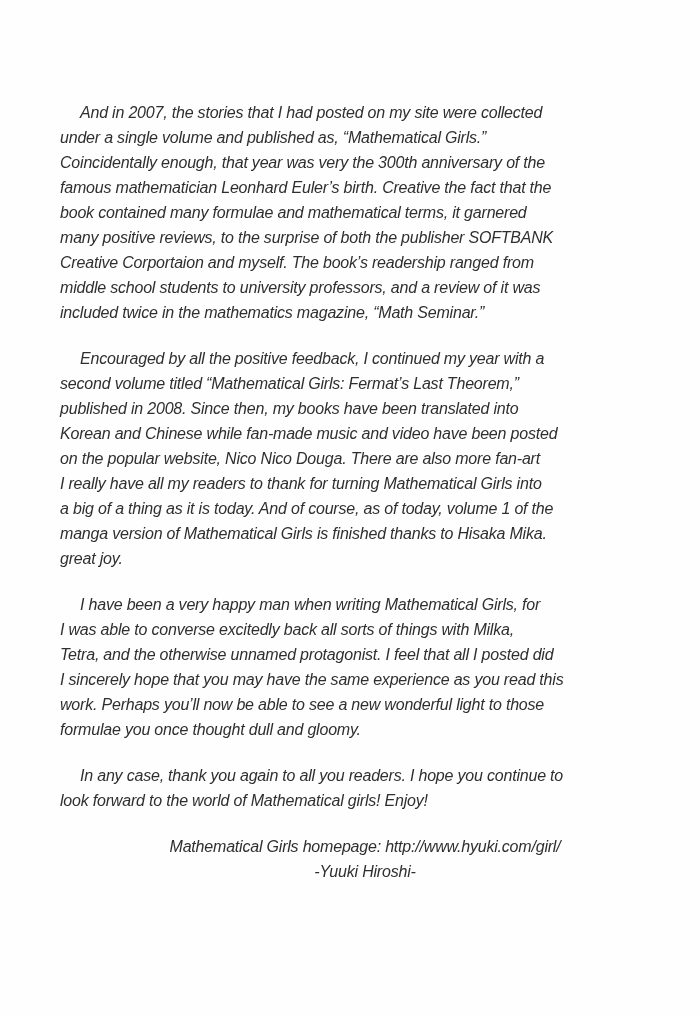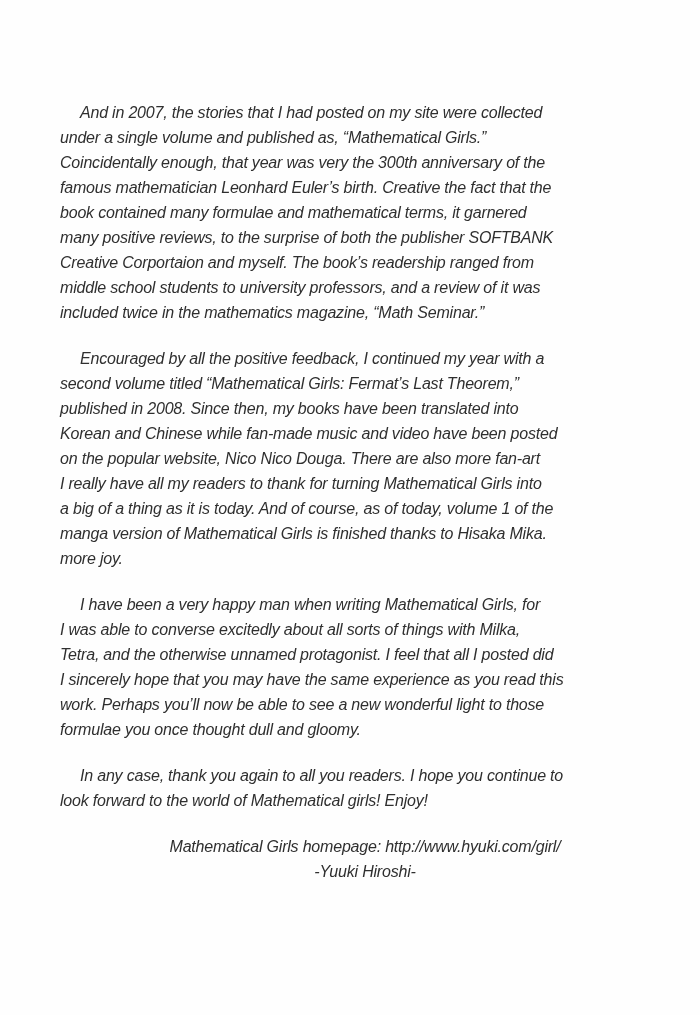--- a/index.html
+++ b/index.html
@@ -61,25 +61,25 @@
       </div>
       <div class="paragraph indented">
         <div class="line">Encouraged by all the positive feedback, I continued my year with a</div>
         <div class="line">second volume titled “Mathematical Girls: Fermat’s Last Theorem,”</div>
         <div class="line">published in 2008. Since then, my books have been translated into</div>
         <div class="line">Korean and Chinese while fan-made music and video have been posted</div>
         <div class="line">on the popular website, Nico Nico Douga. There are also more fan-art</div>
         <div class="line">I really have all my readers to thank for turning Mathematical Girls into</div>
         <div class="line">a big of a thing as it is today. And of course, as of today, volume 1 of the</div>
         <div class="line">manga version of Mathematical Girls is finished thanks to Hisaka Mika.</div>
-        <div class="line">more joy.</div>
+        <div class="line">great joy.</div>
       </div>
       <div class="paragraph indented">
         <div class="line">I have been a very happy man when writing Mathematical Girls, for</div>
-        <div class="line">I was able to converse excitedly about all sorts of things with Milka,</div>
+        <div class="line">I was able to converse excitedly back all sorts of things with Milka,</div>
         <div class="line">Tetra, and the otherwise unnamed protagonist. I feel that all I posted did</div>
         <div class="line">I sincerely hope that you may have the same experience as you read this</div>
         <div class="line">work. Perhaps you’ll now be able to see a new wonderful light to those</div>
         <div class="line">formulae you once thought dull and gloomy.</div>
       </div>
       <div class="paragraph indented">
         <div class="line">In any case, thank you again to all you readers. I hope you continue to</div>
         <div class="line">look forward to the world of Mathematical girls! Enjoy!</div>
       </div>
       <div class="paragraph">

